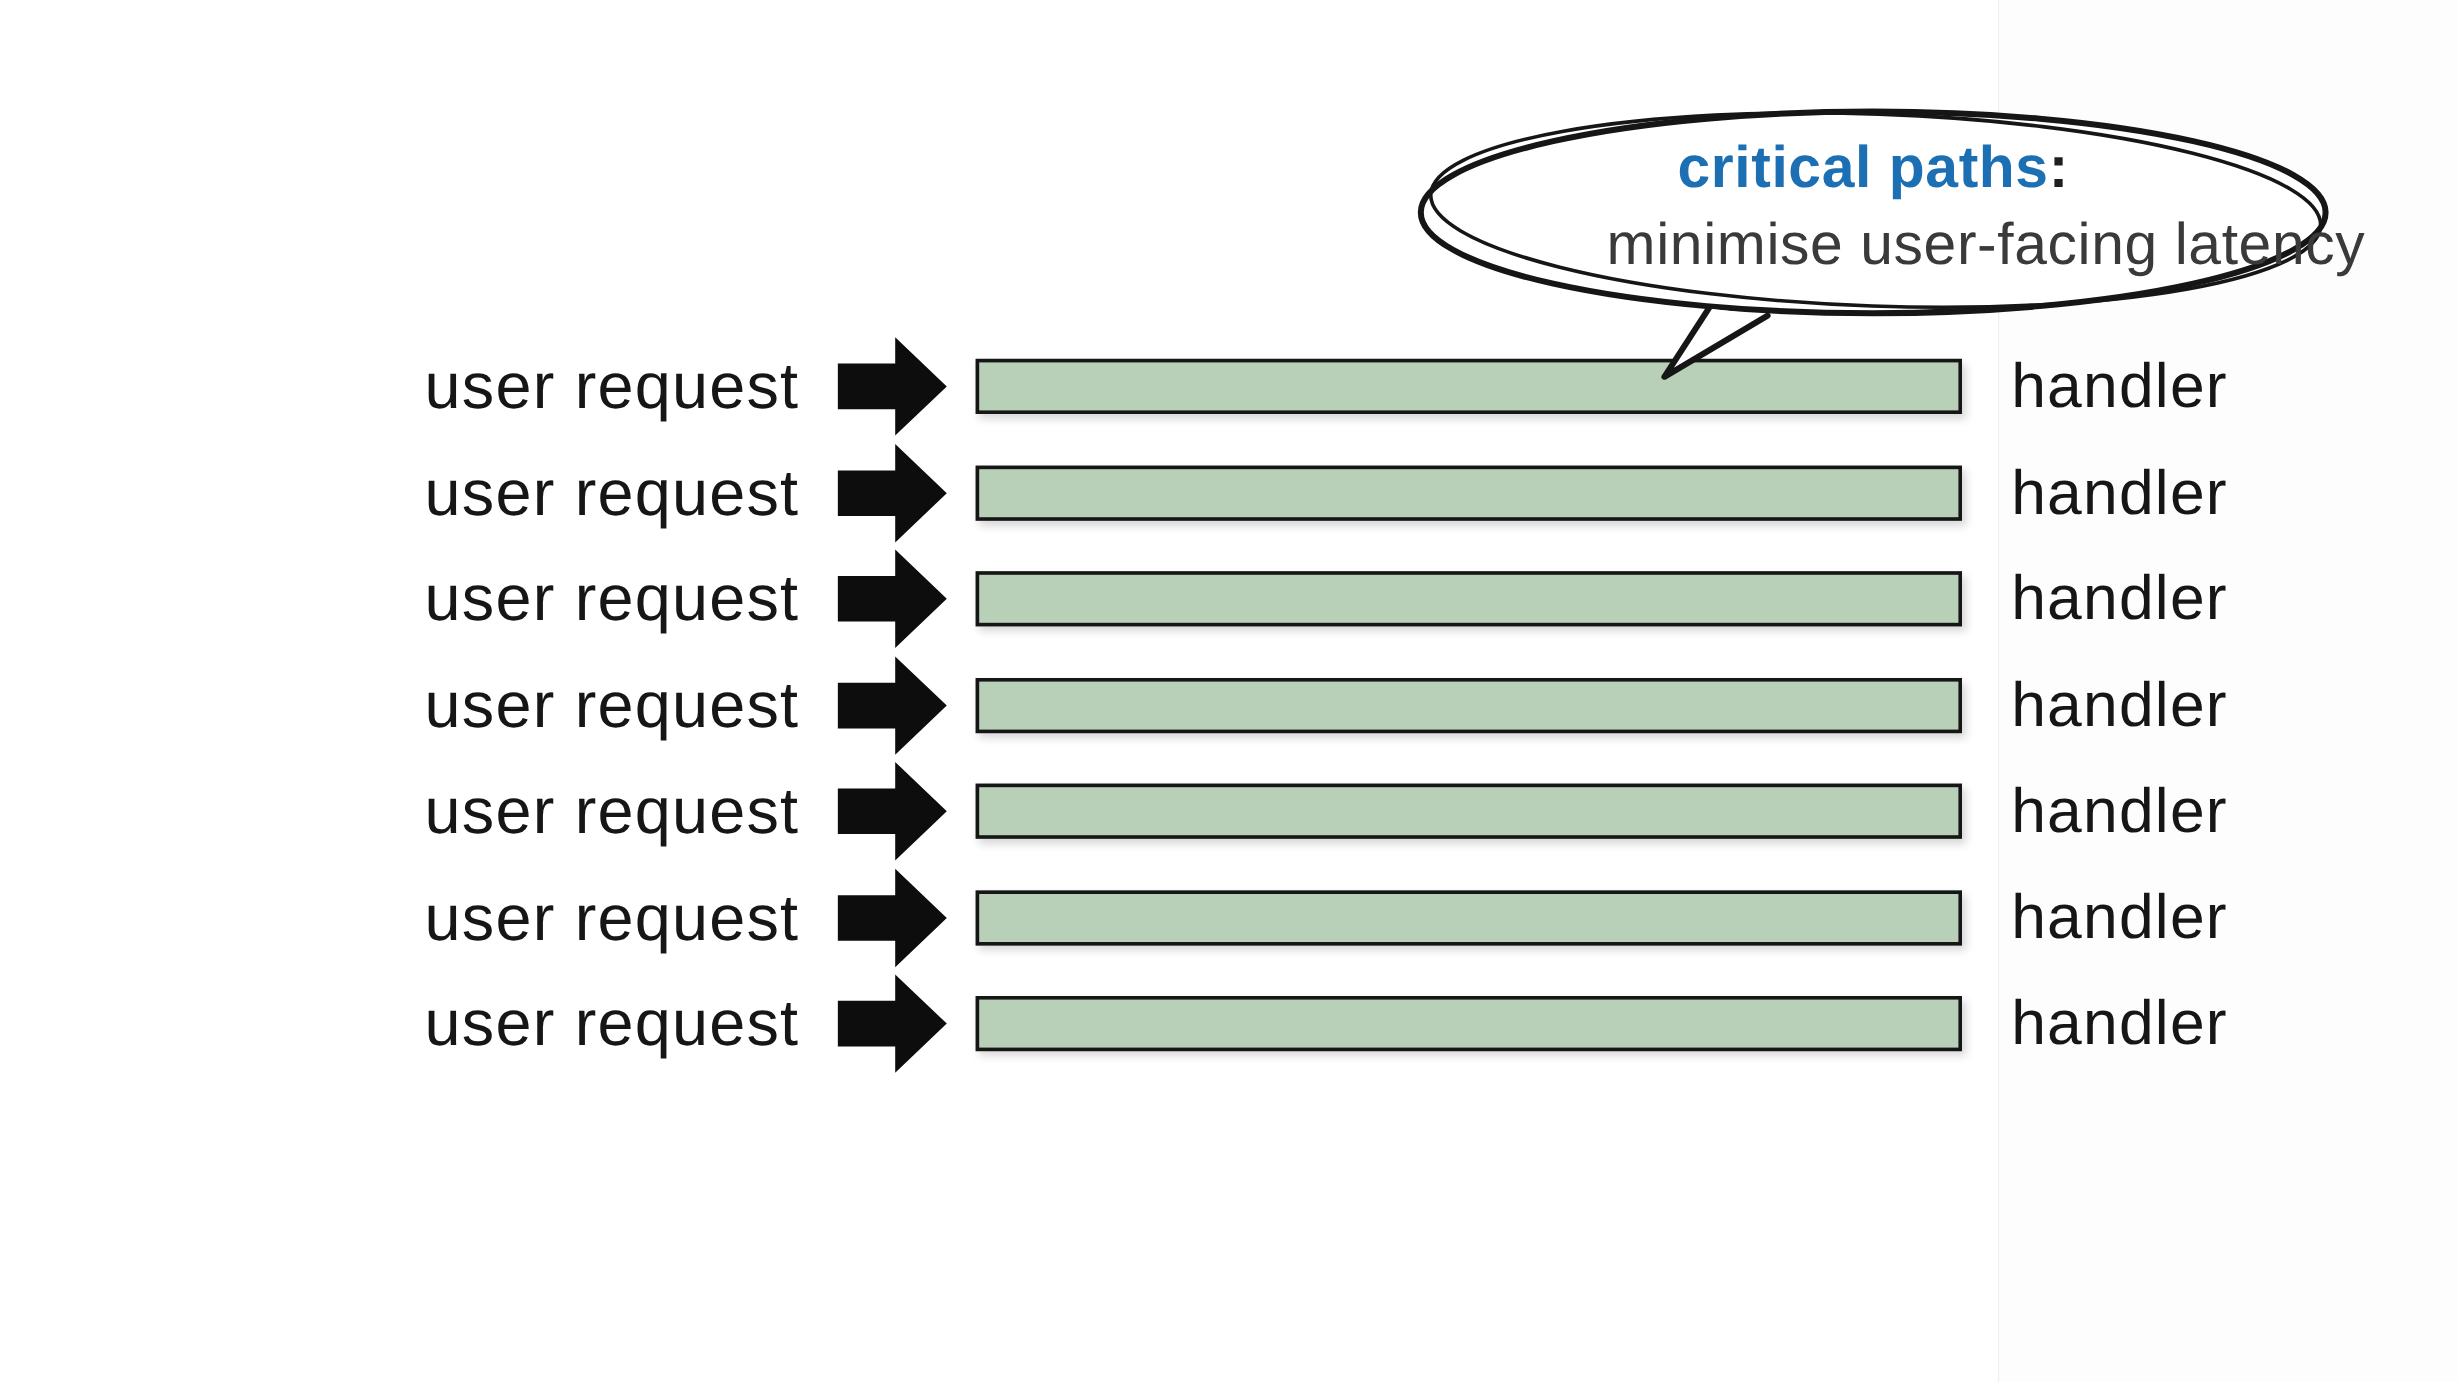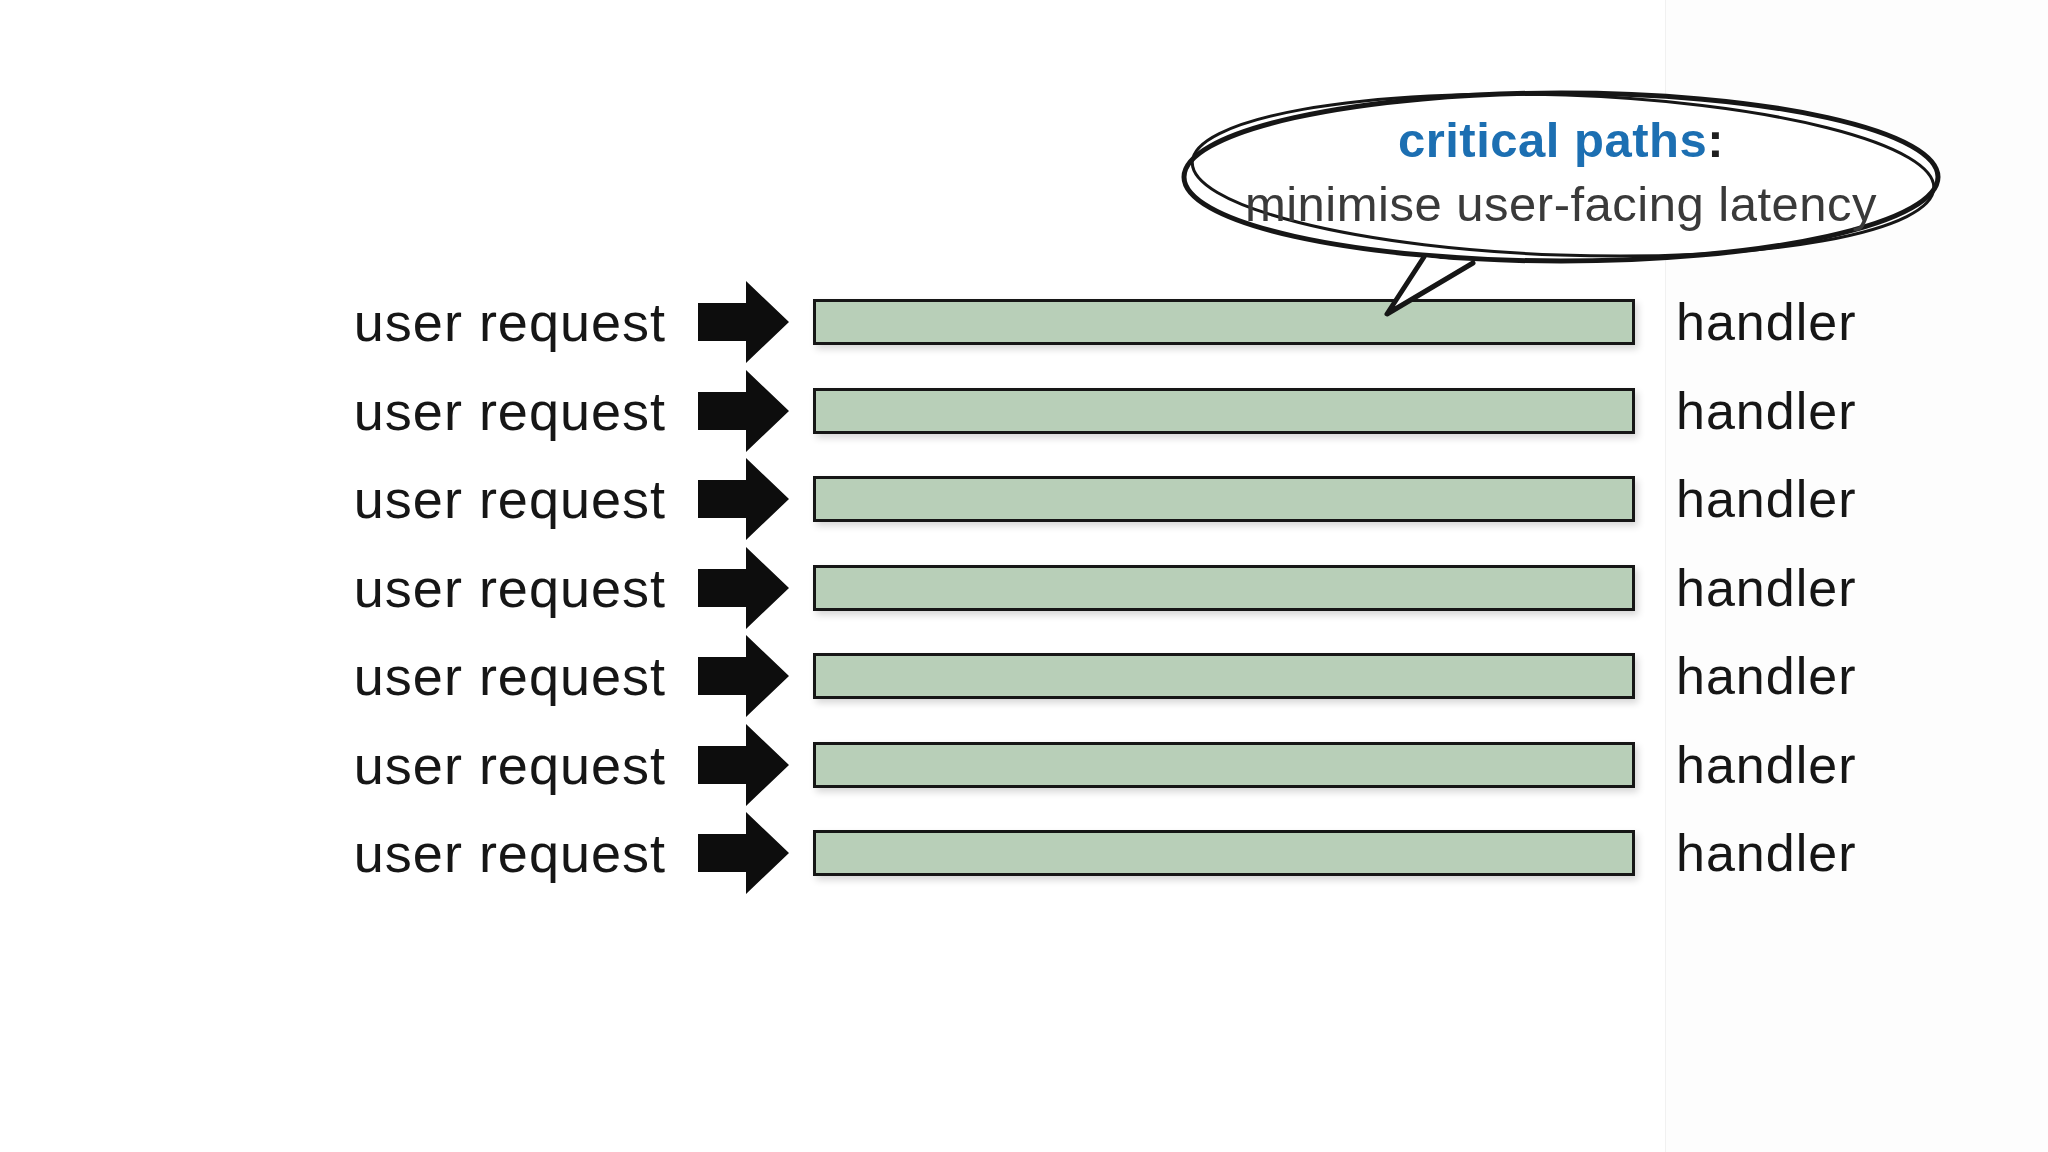--- a/index.html
+++ b/index.html
@@ -41,21 +41,21 @@
 
   
   .bubble-svg{position:absolute;left:1140px;top:55px;width:880px;height:290px;z-index:3;}
   .bubble-title{
     position:absolute;left:1181px;top:112px;width:760px;text-align:center;
     font-size:49px;font-weight:700;letter-spacing:0.5px;z-index:4;white-space:nowrap;
   }
   .bubble-title .t{color:var(--bubble-title-color,#1c6fb2);}
   .bubble-title .colon{color:#1f1f1f;}
   .bubble-line2{
-    position:absolute;left:1151px;top:176px;width:820px;text-align:center;
+    position:absolute;left:1151px;top:176px;width:820px;text-align:right;
     font-size:49px;font-weight:400;color:#3a3a3a;letter-spacing:0.5px;z-index:4;white-space:nowrap;
   }
 </style>
 </head>
 <body>
 
 <div id="stage">
 
   <div class="edge-region"></div>
 

